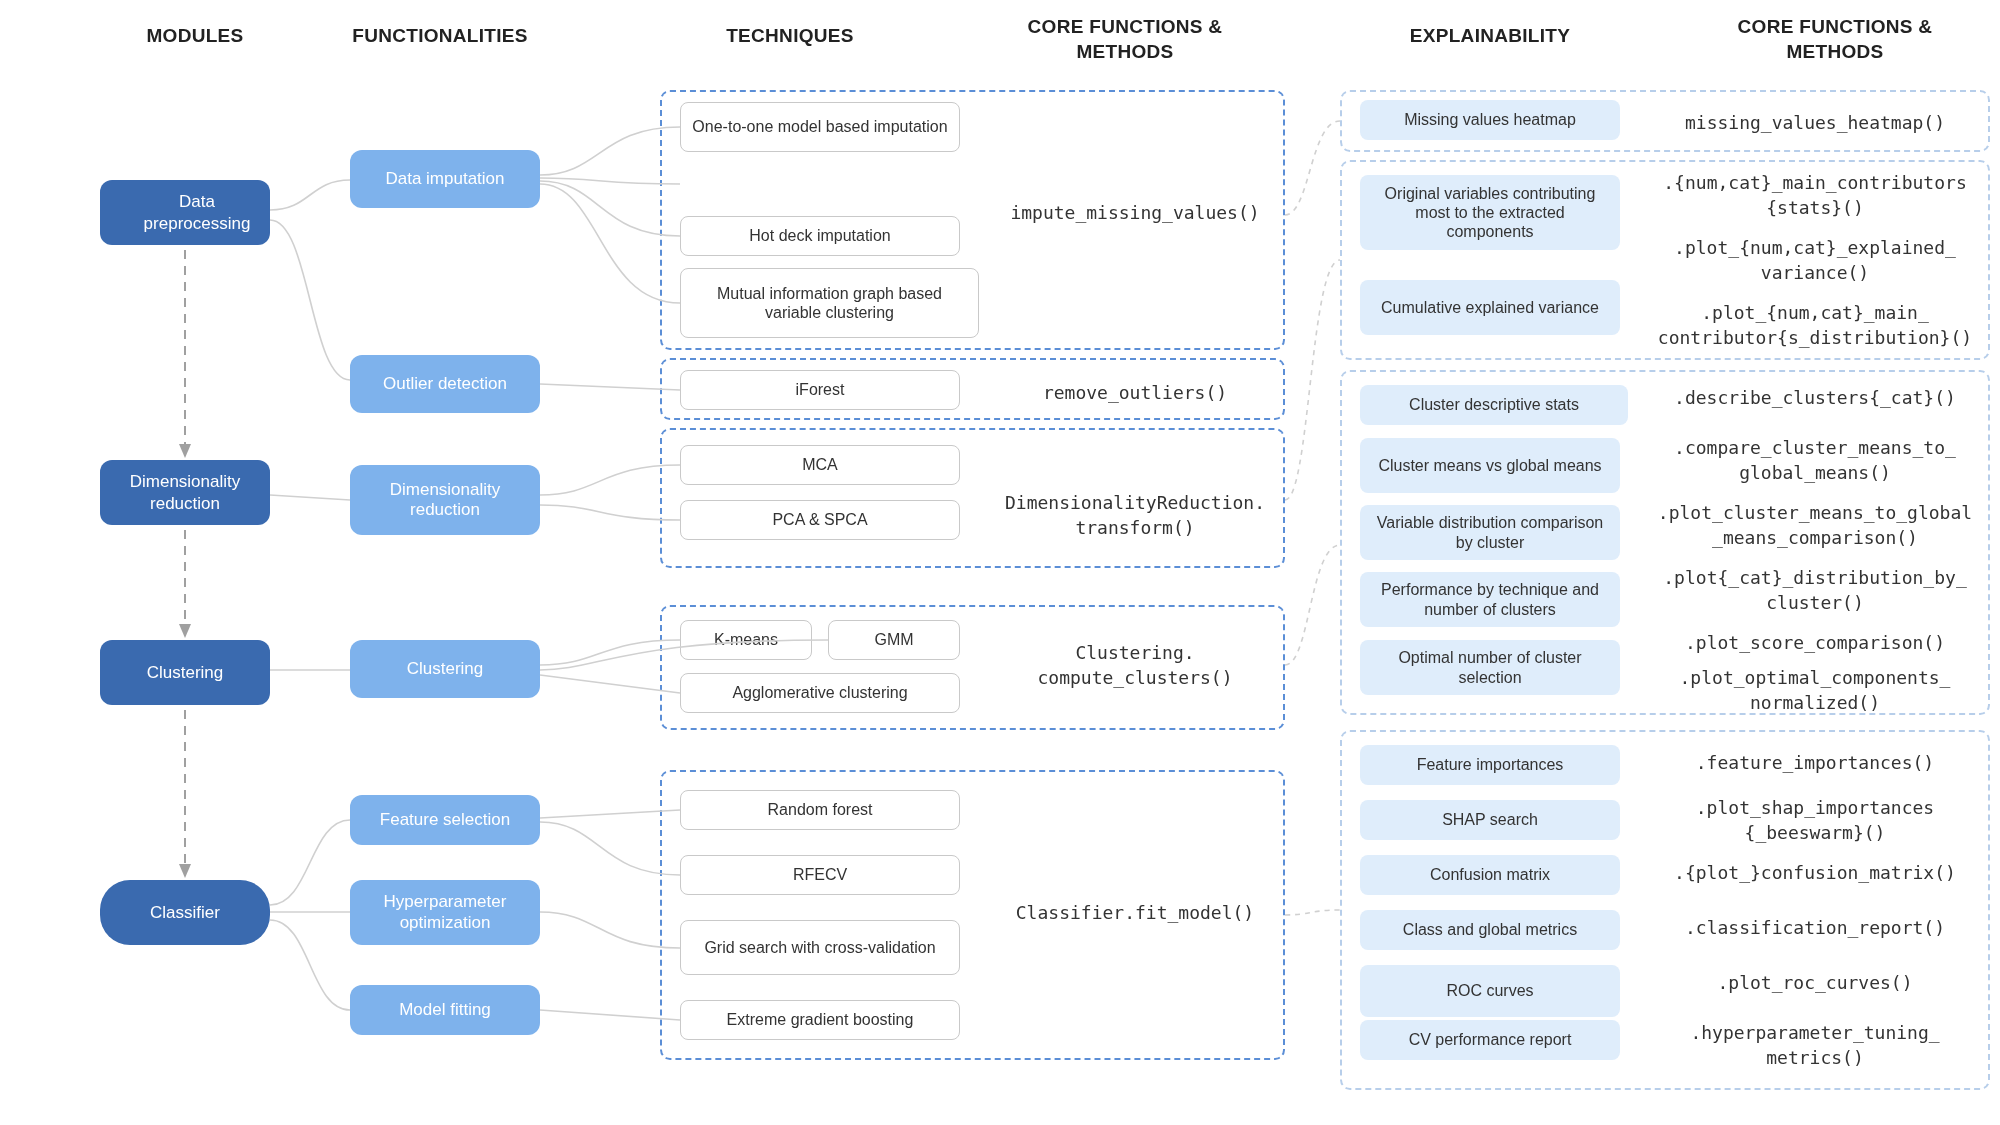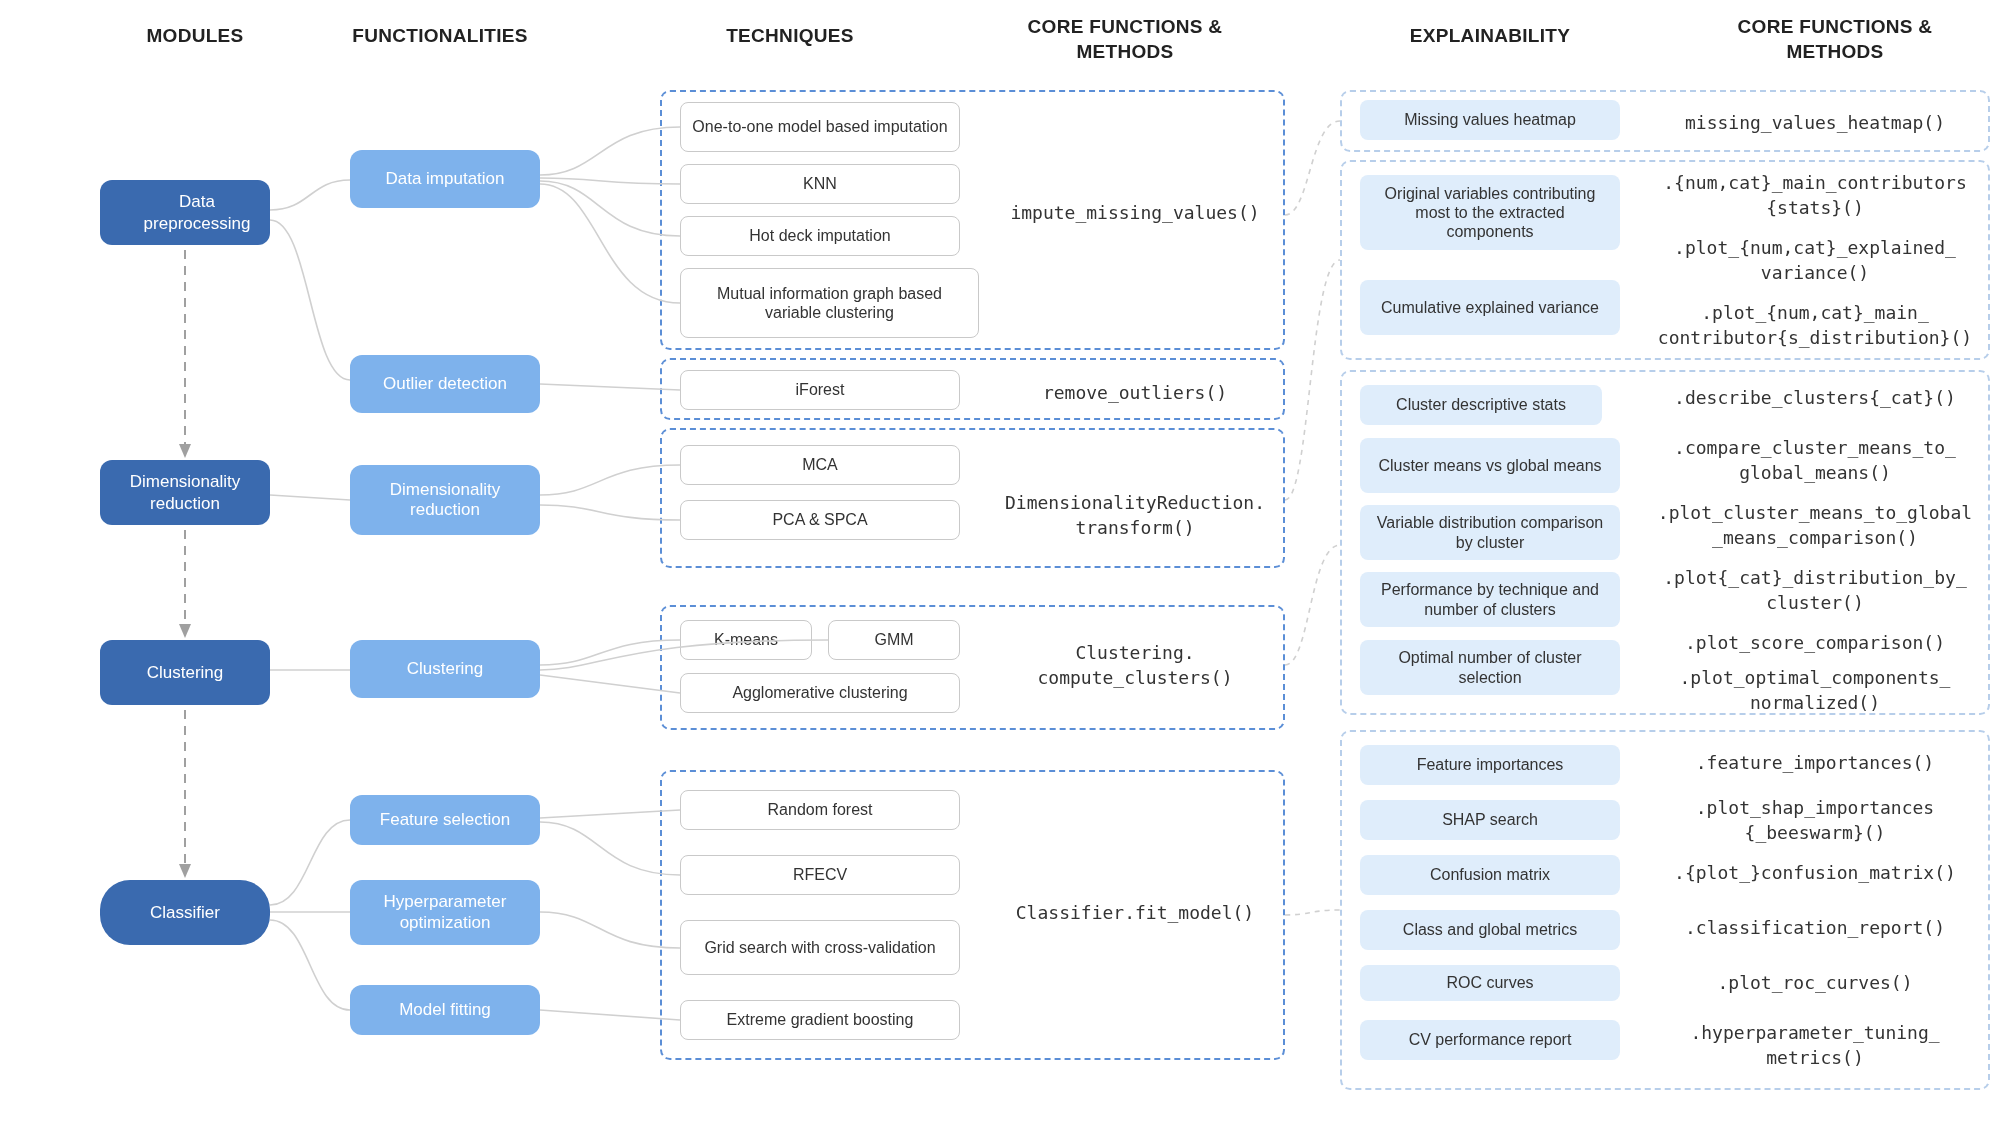--- a/index.html
+++ b/index.html
@@ -135,21 +135,20 @@
   <div class="func-box" style="left:350px; top:880px; height:65px;">Hyperparameter optimization</div>
   <div class="func-box" style="left:350px; top:985px; height:50px;">Model fitting</div>
 
   <div class="dashed-group" style="left:660px; top:90px;  width:625px; height:260px;"></div>
   <div class="dashed-group" style="left:660px; top:358px; width:625px; height:62px;"></div>
   <div class="dashed-group" style="left:660px; top:428px; width:625px; height:140px;"></div>
   <div class="dashed-group" style="left:660px; top:605px; width:625px; height:125px;"></div>
   <div class="dashed-group" style="left:660px; top:770px; width:625px; height:290px;"></div>
 
   <div class="tech-box" style="left:680px; top:102px; width:280px; height:50px;">One-to-one model based imputation</div>
-  <div class="tech-box" style="left:680px; top:164px; width:280px; height:40px;">KNN</div>
   <div class="tech-box" style="left:680px; top:216px; width:280px; height:40px;">Hot deck imputation</div>
   <div class="tech-box" style="left:680px; top:268px; width:299px; height:70px;">Mutual information graph based variable clustering</div>
   <div class="tech-box" style="left:680px; top:370px; width:280px; height:40px;">iForest</div>
   <div class="tech-box" style="left:680px; top:445px; width:280px; height:40px;">MCA</div>
   <div class="tech-box" style="left:680px; top:500px; width:280px; height:40px;">PCA &amp; SPCA</div>
   <div class="tech-box" style="left:680px; top:620px; width:132px; height:40px;">K-means</div>
   <div class="tech-box" style="left:828px; top:620px; width:132px; height:40px;">GMM</div>
   <div class="tech-box" style="left:680px; top:673px; width:280px; height:40px;">Agglomerative clustering</div>
   <div class="tech-box" style="left:680px; top:790px; width:280px; height:40px;">Random forest</div>
   <div class="tech-box" style="left:680px; top:855px; width:280px; height:40px;">RFECV</div>
@@ -169,30 +168,30 @@
   <div class="mono" style="left:985px; top:900px; width:300px;">Classifier.fit_model()</div>
 
   <div class="dashed-group-lt" style="left:1340px; top:90px;  width:650px; height:62px;"></div>
   <div class="dashed-group-lt" style="left:1340px; top:160px; width:650px; height:200px;"></div>
   <div class="dashed-group-lt" style="left:1340px; top:370px; width:650px; height:345px;"></div>
   <div class="dashed-group-lt" style="left:1340px; top:730px; width:650px; height:360px;"></div>
 
   <div class="expl-box" style="left:1360px; top:100px; width:260px; height:40px;">Missing values heatmap</div>
   <div class="expl-box" style="left:1360px; top:175px; width:260px; height:75px;">Original variables contributing most to the extracted components</div>
   <div class="expl-box" style="left:1360px; top:280px; width:260px; height:55px;">Cumulative explained variance</div>
-  <div class="expl-box" style="left:1360px; top:385px; width:242px; height:40px;">Cluster descriptive stats</div>
+  <div class="expl-box" style="left:1360px; top:385px; width:268px; height:40px;">Cluster descriptive stats</div>
   <div class="expl-box" style="left:1360px; top:438px; width:260px; height:55px;">Cluster means vs global means</div>
   <div class="expl-box" style="left:1360px; top:505px; width:260px; height:55px;">Variable distribution comparison by cluster</div>
   <div class="expl-box" style="left:1360px; top:572px; width:260px; height:55px;">Performance by technique and number of clusters</div>
   <div class="expl-box" style="left:1360px; top:640px; width:260px; height:55px;">Optimal number of cluster selection</div>
   <div class="expl-box" style="left:1360px; top:745px; width:260px; height:40px;">Feature importances</div>
   <div class="expl-box" style="left:1360px; top:800px; width:260px; height:40px;">SHAP search</div>
   <div class="expl-box" style="left:1360px; top:855px; width:260px; height:40px;">Confusion matrix</div>
   <div class="expl-box" style="left:1360px; top:910px; width:260px; height:40px;">Class and global metrics</div>
-  <div class="expl-box" style="left:1360px; top:965px; width:260px; height:36px;">ROC curves</div>
+  <div class="expl-box" style="left:1360px; top:965px; width:260px; height:52px;">ROC curves</div>
   <div class="expl-box" style="left:1360px; top:1020px; width:260px; height:40px;">CV performance report</div>
 
   <div class="mono" style="left:1650px; top:110px; width:330px;">missing_values_heatmap()</div>
   <div class="mono" style="left:1650px; top:170px; width:330px; flex-direction:column;">
       <span>.{num,cat}_main_contributors</span>
       <span>{stats}()</span>
     </div>
   <div class="mono" style="left:1650px; top:235px; width:330px; flex-direction:column;">
       <span>.plot_{num,cat}_explained_</span>
       <span>variance()</span>

